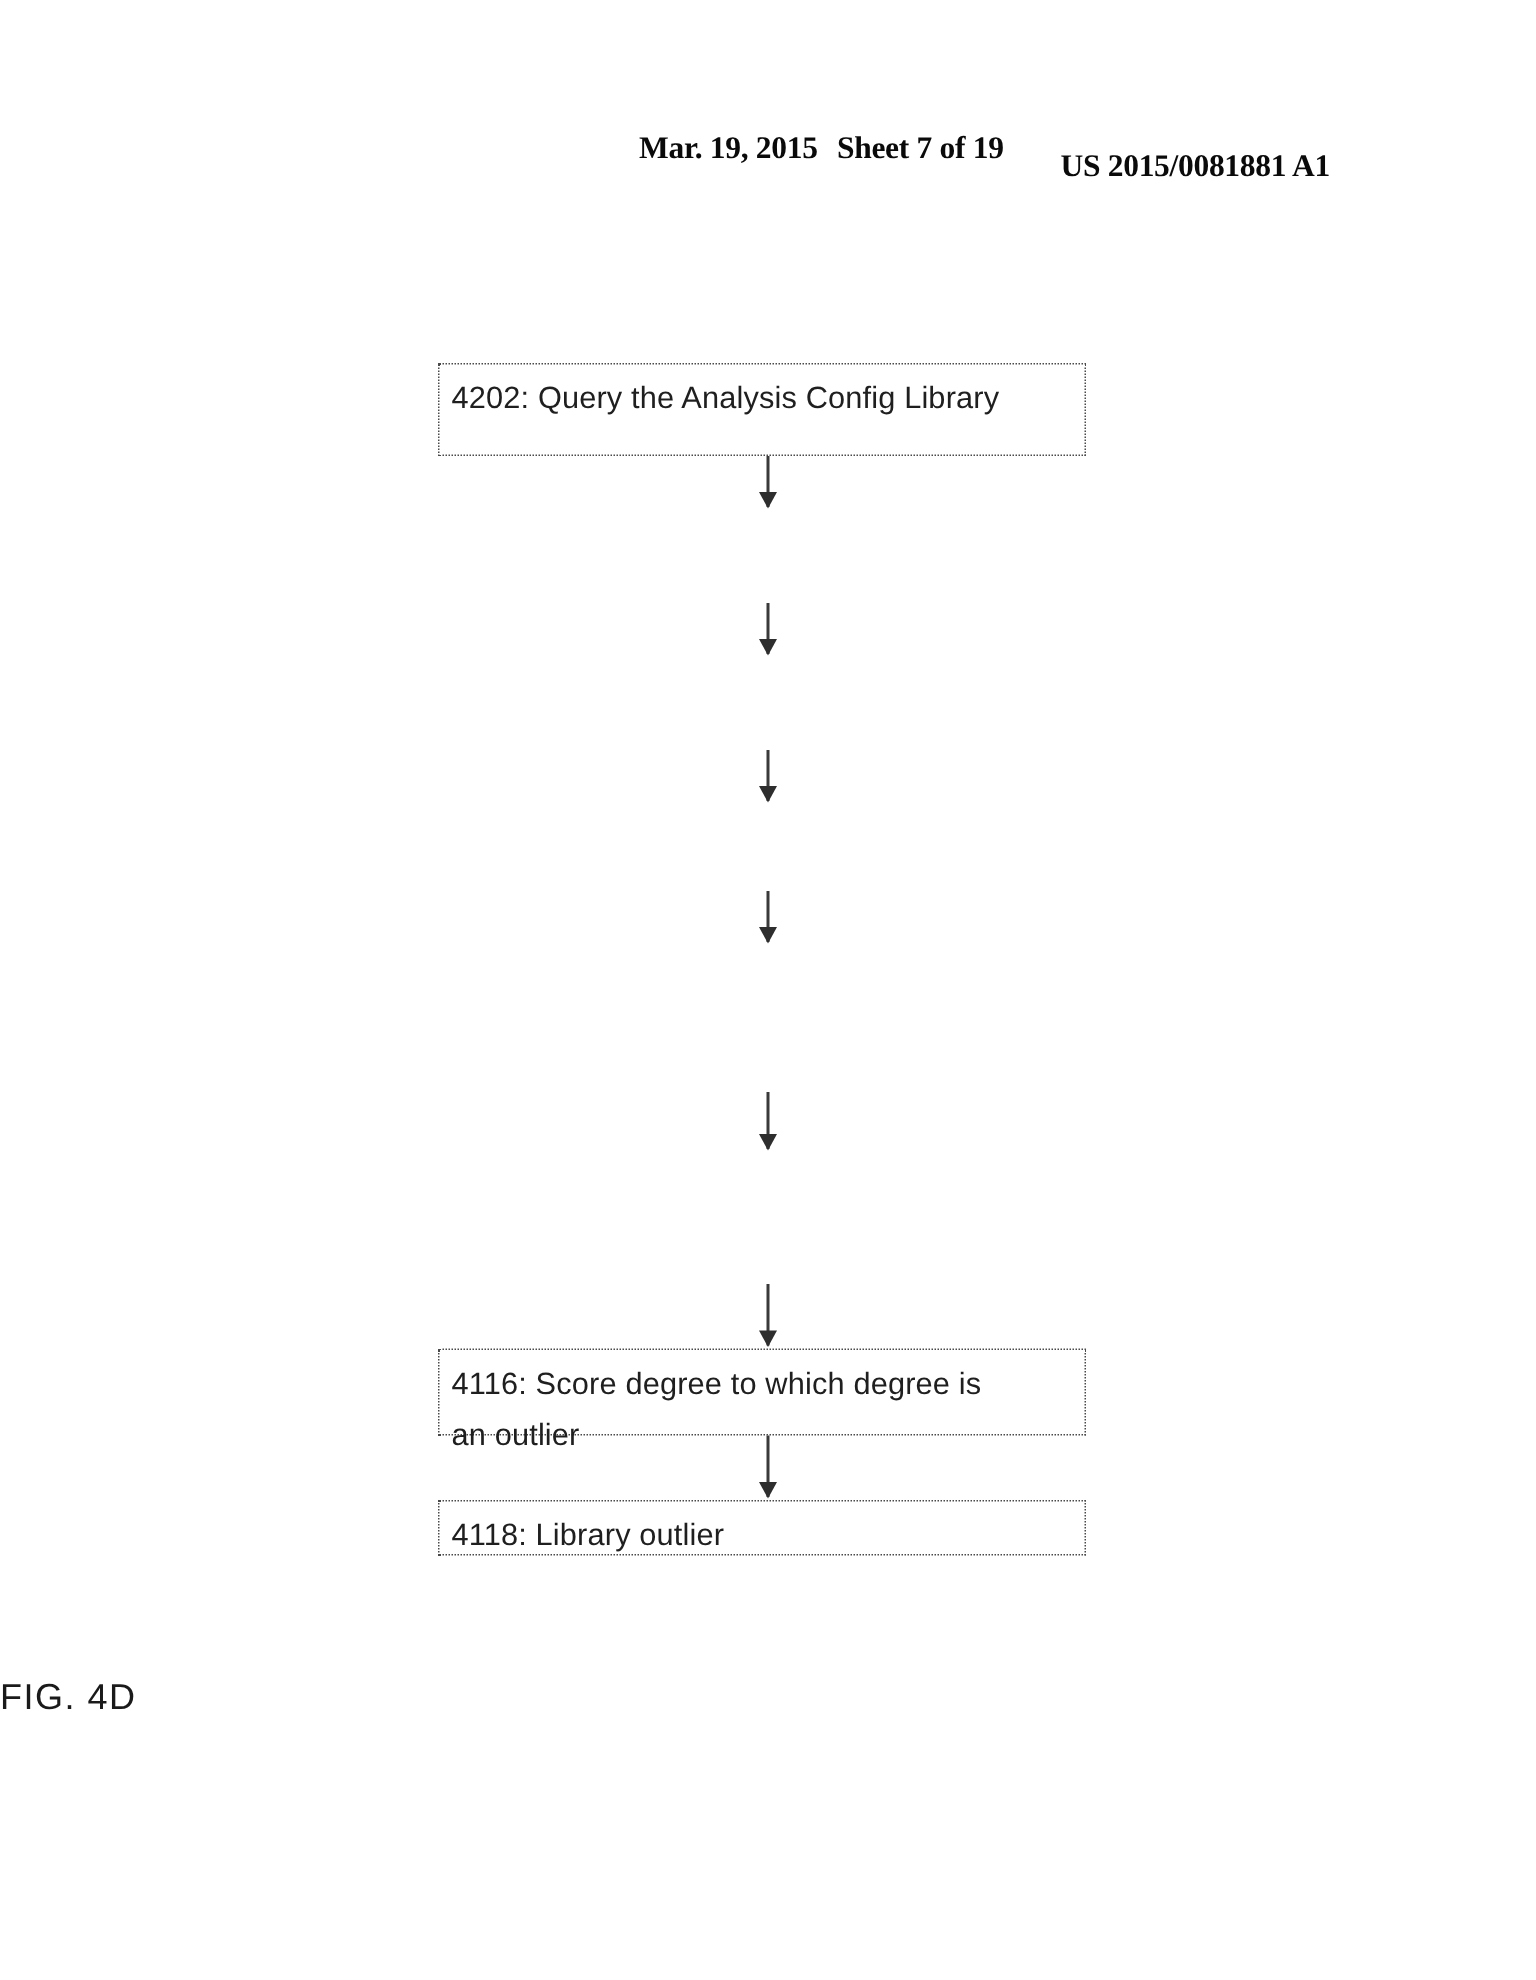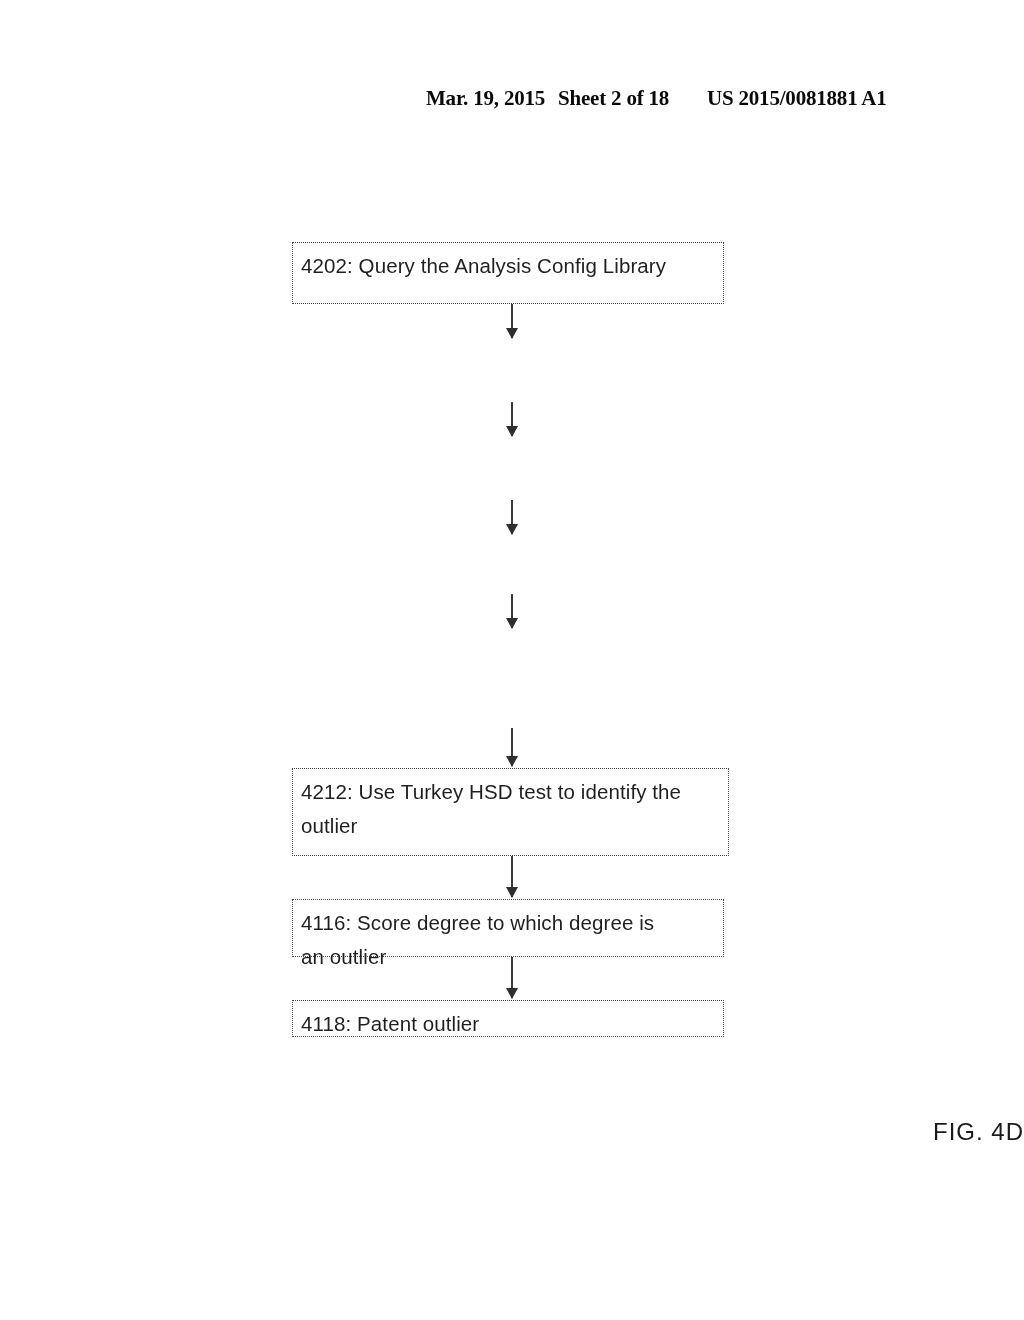--- a/index.html
+++ b/index.html
@@ -26,21 +26,21 @@
     font-family: "Liberation Serif", serif;
     font-weight: bold;
     font-size: 21px;
     letter-spacing: -0.2px;
     color: #0a0a0a;
     white-space: nowrap;
   }
   .page-header .h-pub  { position: absolute; left: 0px;   top: 0; }
   .page-header .h-date { position: absolute; left: 296px; top: 0; }
   .page-header .h-sheet{ position: absolute; left: 428px; top: 0; }
-  .page-header .h-num  { position: absolute; left: 577px; top: 0; }
+  .page-header .h-num  { position: absolute; left: 577px; top: 12px; }
 
   
   .flowchart {
     position: absolute;
     left: 0;
     top: 0;
     width: 1012px;
     height: 1320px;
   }
 
@@ -93,53 +93,51 @@
   .a5 { top: 728px;  height: 38px; }
   .a6 { top: 856px;  height: 41px; }
   .a7 { top: 957px;  height: 41px; }
 
   
   .fig-caption {
     position: absolute;
     top: 1118px;
     left: 0;
     width: 1024px;
-    text-align: right;
+    text-align: left;
     font-size: 24px;
     letter-spacing: 1px;
     color: #1a1a1a;
   }
 </style>
 </head>
 <body>
 
 <div class="page-header">
   <span class="h-date">Mar. 19, 2015</span>
-  <span class="h-sheet">Sheet 2 of 18</span>
+  <span class="h-sheet">Sheet 7 of 19</span>
   <span class="h-num">US 2015/0081881 A1</span>
 </div>
 
 <div class="flowchart">
 
   <div class="node n-4202">4202: Query the Analysis Config Library</div>
   <div class="arrow a1"></div>
 
   <div class="arrow a2"></div>
 
   <div class="arrow a3"></div>
 
   <div class="arrow a4"></div>
 
   <div class="arrow a5"></div>
 
-  <div class="node n-4212">4212: Use Turkey HSD test to identify the
-outlier</div>
   <div class="arrow a6"></div>
 
   <div class="node n-4116">4116: Score degree to which degree is
 an outlier</div>
   <div class="arrow a7"></div>
 
-  <div class="node n-4118">4118: Patent outlier</div>
+  <div class="node n-4118">4118: Library outlier</div>
 
 </div>
 
 <div class="fig-caption">FIG. 4D</div>
 
 </body></html>

